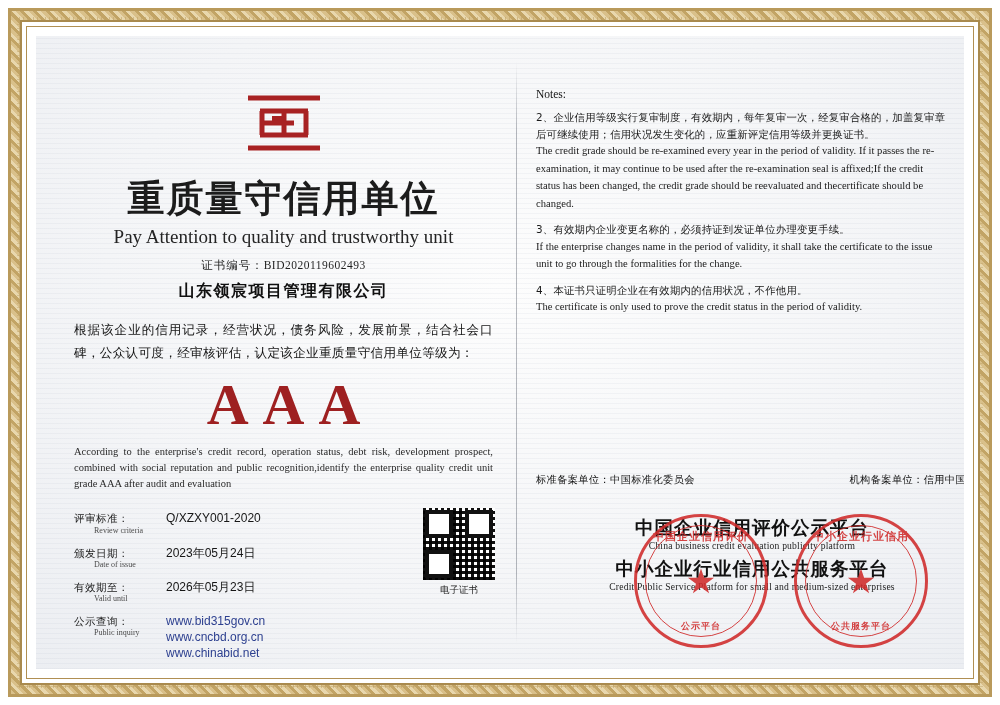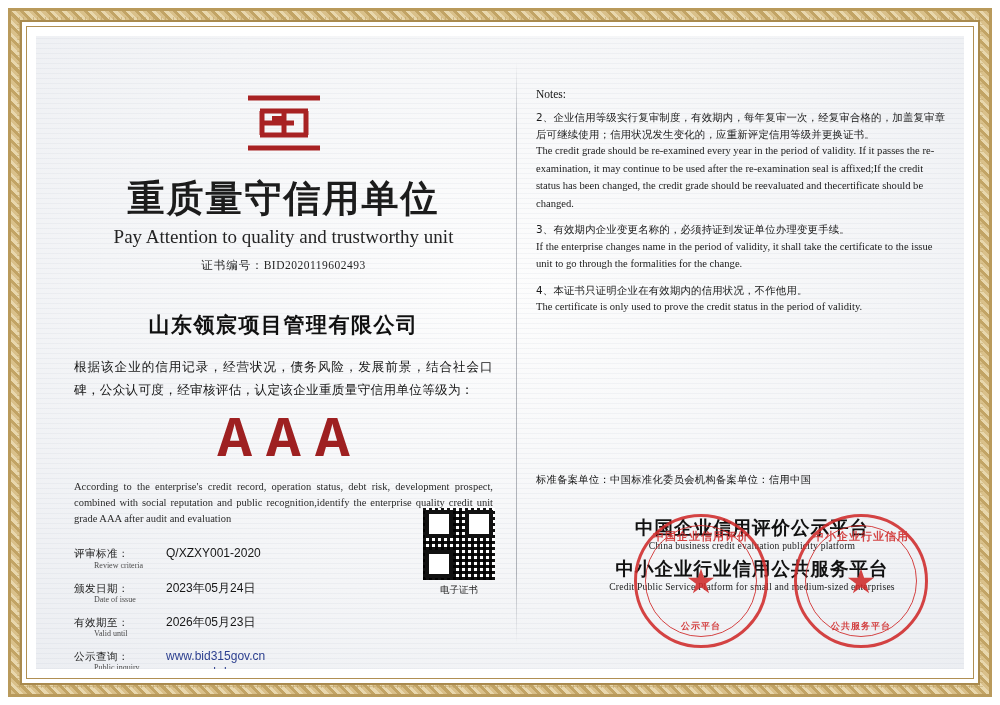--- a/index.html
+++ b/index.html
@@ -135,40 +135,40 @@
   .cert-no-label {
     font-family: "DejaVu Sans", sans-serif;
     letter-spacing: 1px;
   }
   .cert-no-value {
     font-family: "Liberation Serif", serif;
     letter-spacing: .5px;
   }
   .company-name {
     text-align: center;
-    margin-top: 38px;
+    margin-top: 8px;
     font-family: "DejaVu Sans", "Liberation Sans", sans-serif;
-    font-size: 21px;
+    font-size: 16px;
     font-weight: bold;
     color: #101010;
     letter-spacing: 1.5px;
   }
   .desc-cn {
     margin: 16px 18px 0 18px;
     font-family: "DejaVu Sans", sans-serif;
     font-size: 12.6px;
     line-height: 1.85;
     color: #151515;
     text-align: justify;
     letter-spacing: .3px;
   }
   .grade {
     text-align: center;
     margin-top: 6px;
-    font-family: Liberation Mono, monospace;
+    font-family: Liberation Serif, serif;
     font-size: 58px;
     font-weight: bold;
     color: #9e2021;
     letter-spacing: 14px;
     text-indent: 14px;
   }
   .desc-en {
     margin: 6px 18px 0 18px;
     font-family: "Liberation Serif", serif;
     font-size: 10.5px;
@@ -309,25 +309,26 @@
     margin-top: 6px;
   }
 
   
   .registry {
     position: absolute;
     left: 500px;
     top: 437px;
     width: 430px;
     display: flex;
-    justify-content: flex-start;
+    justify-content: space-between;
     font-family: "DejaVu Sans", sans-serif;
     font-size: 10.2px;
     color: #131313;
     letter-spacing: .4px;
+    gap: 6px;
   }
 
   
   .platform {
     position: absolute;
     left: 496px;
     top: 478px;
     width: 440px;
     text-align: center;
   }

